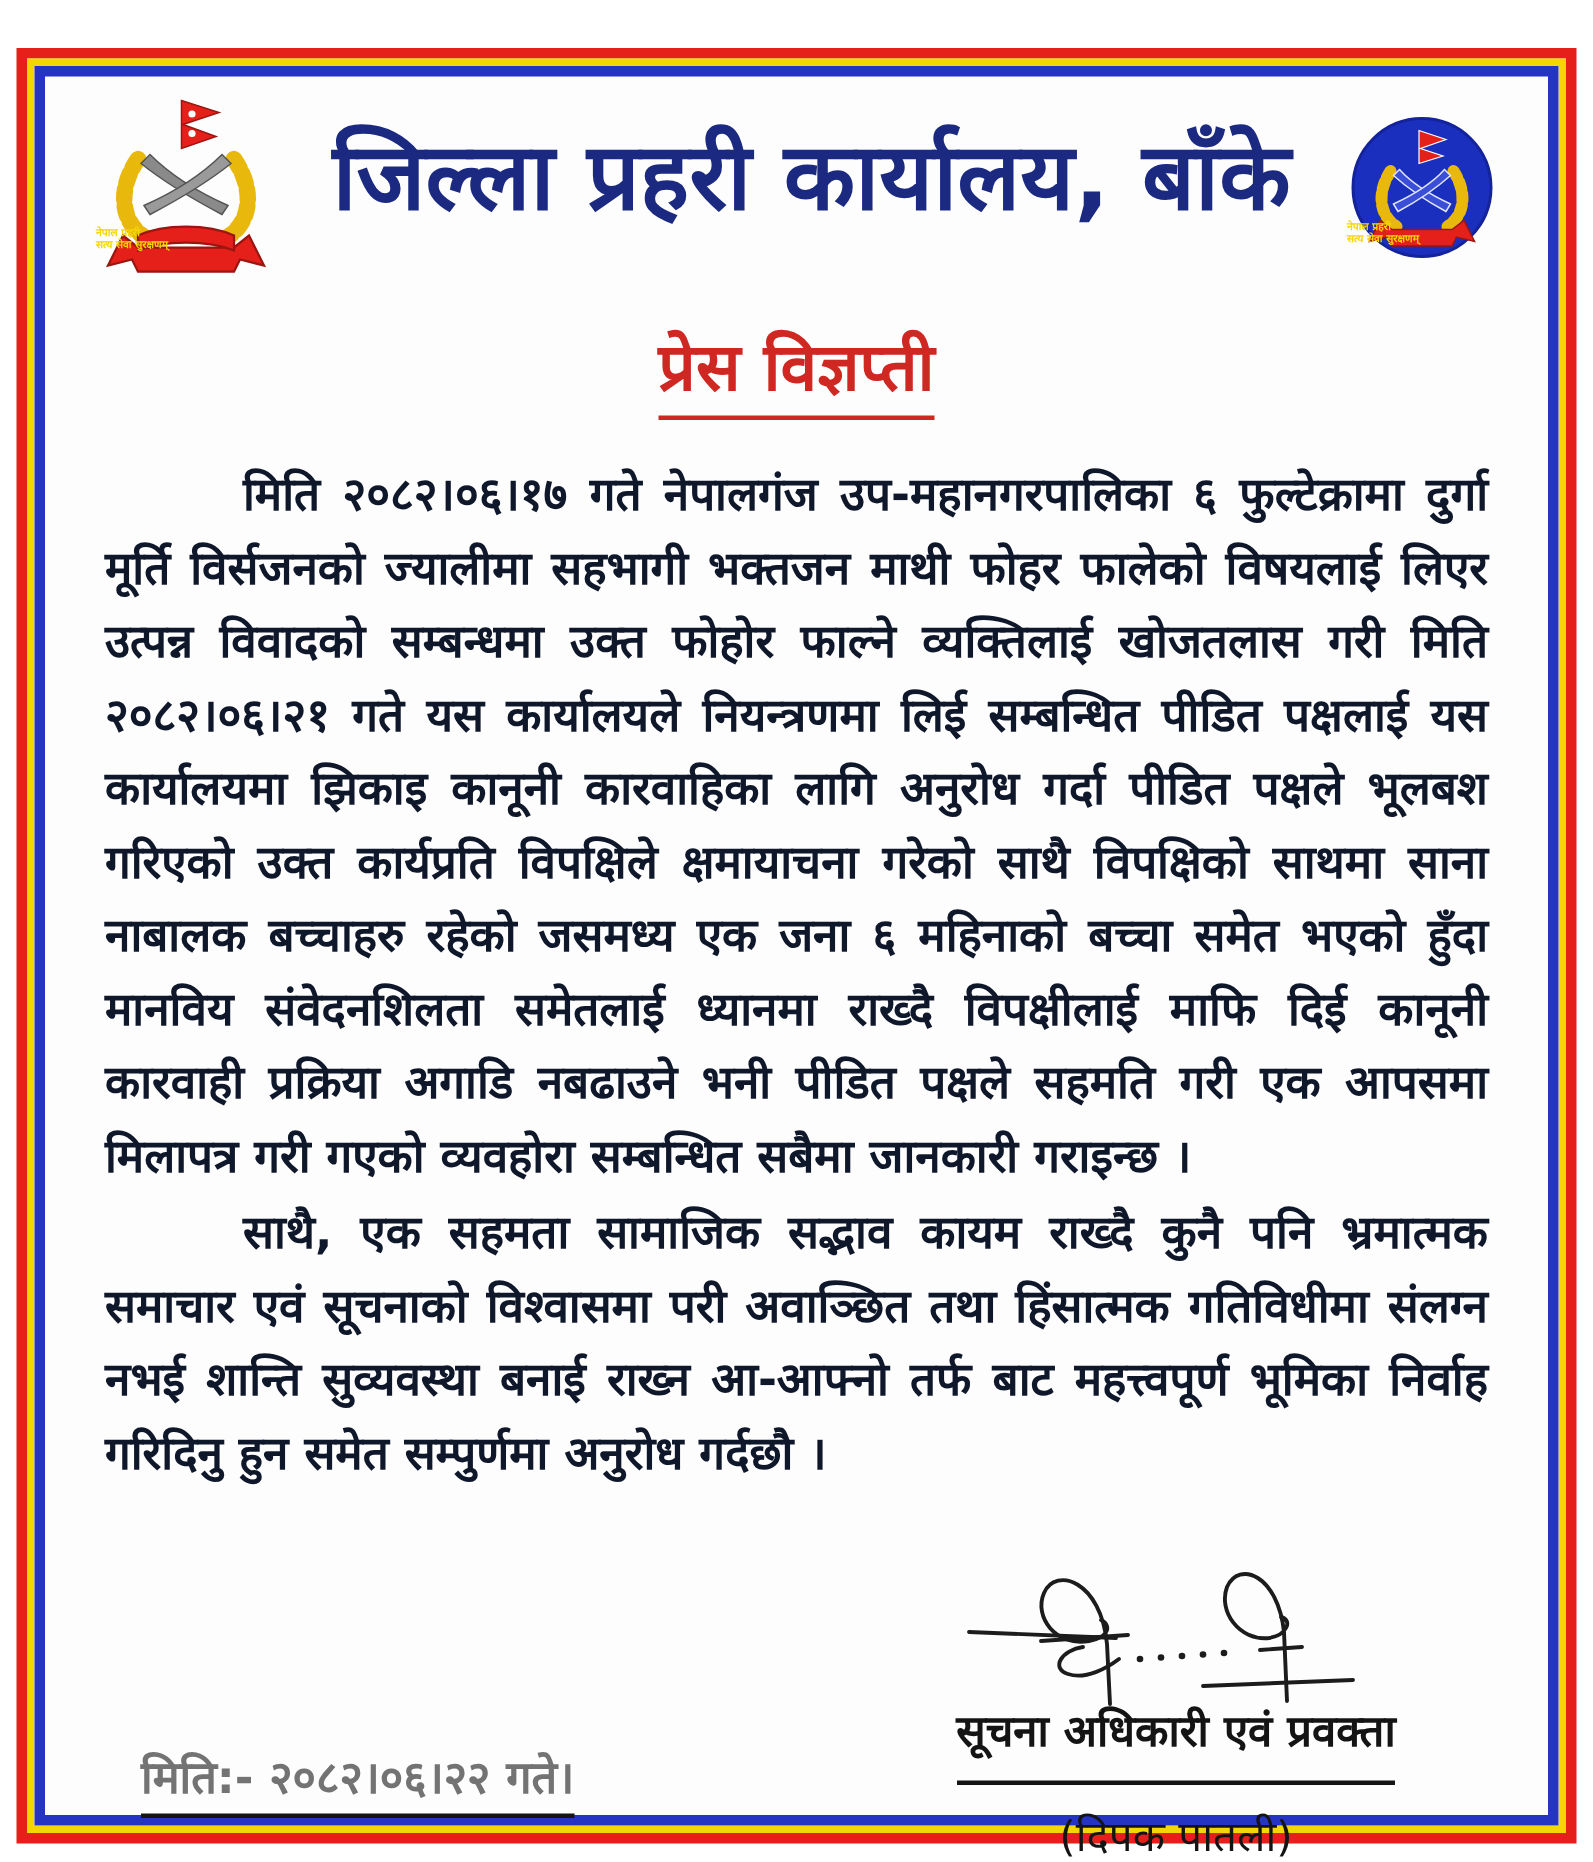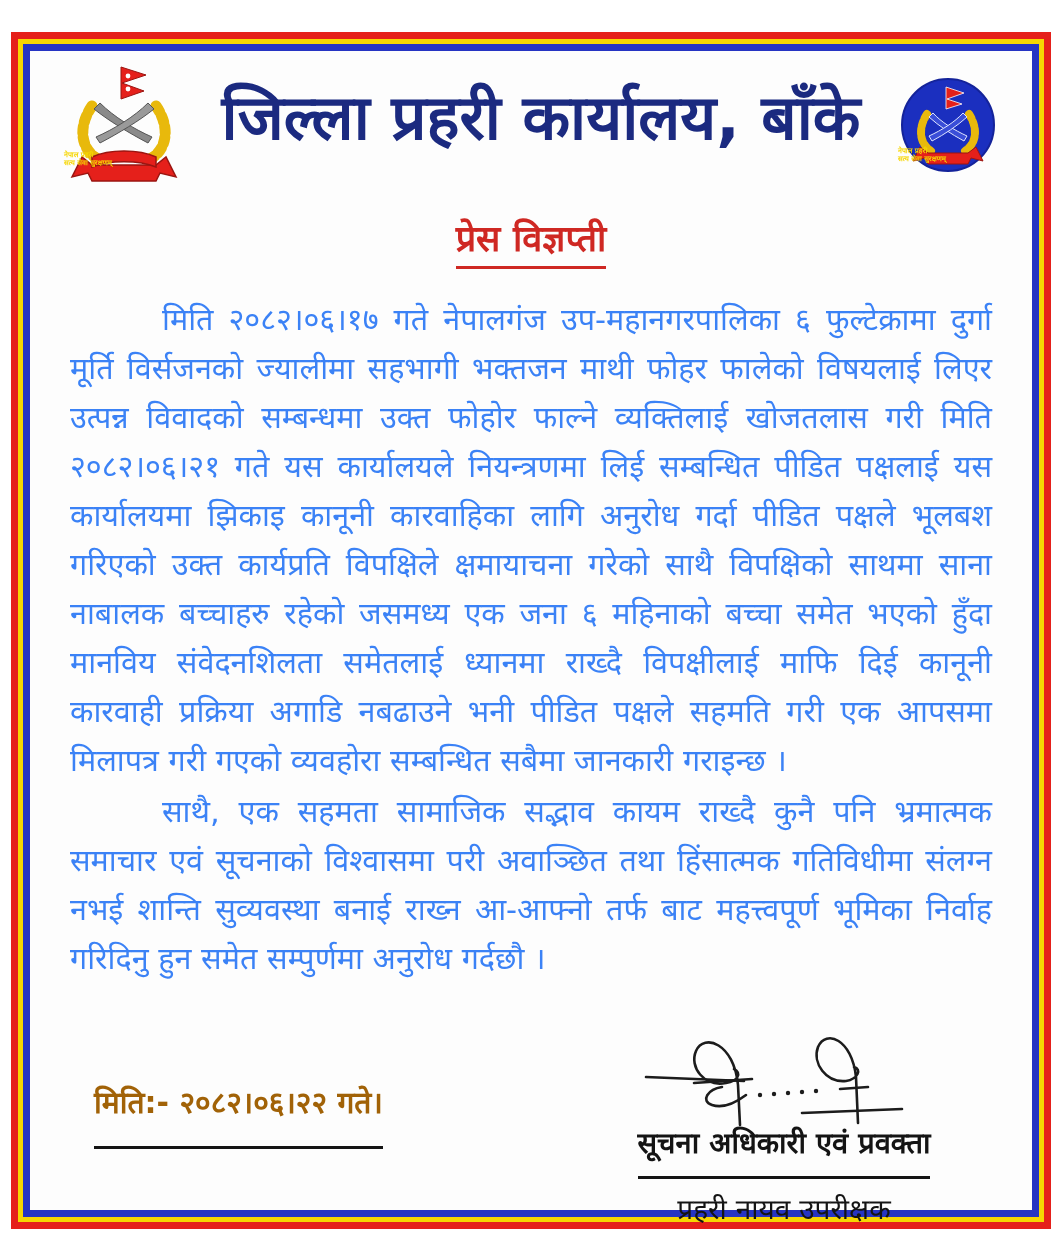--- a/index.html
+++ b/index.html
@@ -19,34 +19,34 @@
   
   .header{display:flex;align-items:flex-start;justify-content:space-between;}
   .emblem-left{width:120px;height:130px;flex:0 0 auto;position:relative;}
   .emblem-right{width:100px;height:110px;flex:0 0 auto;margin-top:12px;position:relative;}
   .office-title{
     flex:1;text-align:center;color:#1b2a80;font-weight:bold;
     font-size:62px;line-height:1.15;margin-top:21px;letter-spacing:0px;
   }
   .press-title-wrap{text-align:center;margin-top:22px;}
   .press-title{
-    display:inline-block;color:#cf2823;font-weight:bold;font-size:36px;
+    display:inline-block;color:#cf2823;font-weight:bold;font-size:44px;
     border-bottom:3px solid #cf2823;padding-bottom:4px;
   }
   
   .doc-body{
-    margin:26px 6px 0 6px;color:#3b82f6;
-    font-size:30.5px;line-height:49px;text-align:justify;
+    margin:26px 6px 0 6px;color:#0f172a;
+    font-size:30.5px;line-height:49px;text-align:justify;font-weight:bold;
   }
   .doc-body p{margin:0 0 2px 0;text-indent:92px;}
   
   .footer{display:flex;justify-content:space-between;align-items:flex-end;margin:40px 6px 0 6px;}
   .date-line{
-    font-weight:bold;font-size:30px;color:#a16207;
-    border-bottom:3px solid #141414;padding-bottom:24px;margin-left:24px;margin-bottom:78px;
+    font-weight:bold;font-size:30px;color:#737373;
+    border-bottom:3px solid #141414;padding-bottom:5px;margin-left:24px;margin-bottom:78px;
   }
   .sign-block{text-align:center;margin-right:28px;width:360px;}
   .signature-svg{display:block;margin:0 auto -8px auto;}
   .designation{
     display:inline-block;font-weight:bold;font-size:29px;color:#141414;
     border-bottom:3px solid #141414;padding-bottom:15px;
   }
   .sign-name{font-size:28px;color:#141414;margin-top:14px;}
   .sign-rank{font-size:28px;color:#141414;margin-top:10px;}
   .ribbon-text{
@@ -133,19 +133,20 @@
           </g>
           <g fill="#1c1c1c">
             <circle cx="126" cy="70" r="2.2"></circle>
                 <circle cx="140" cy="69" r="2.2"></circle>
             <circle cx="154" cy="68" r="2.2"></circle>
                 <circle cx="168" cy="67" r="2.2"></circle>
             <circle cx="182" cy="66" r="2.2"></circle>
           </g>
         </svg>
         <span class="designation">सूचना अधिकारी एवं प्रवक्ता</span>
+        <div class="sign-name">(दिपक पातली)</div>
         <div class="sign-rank">प्रहरी नायव उपरीक्षक</div>
       </div>
     </div>
 
   </div>
  </div>
 </div>
 
 </body></html>

